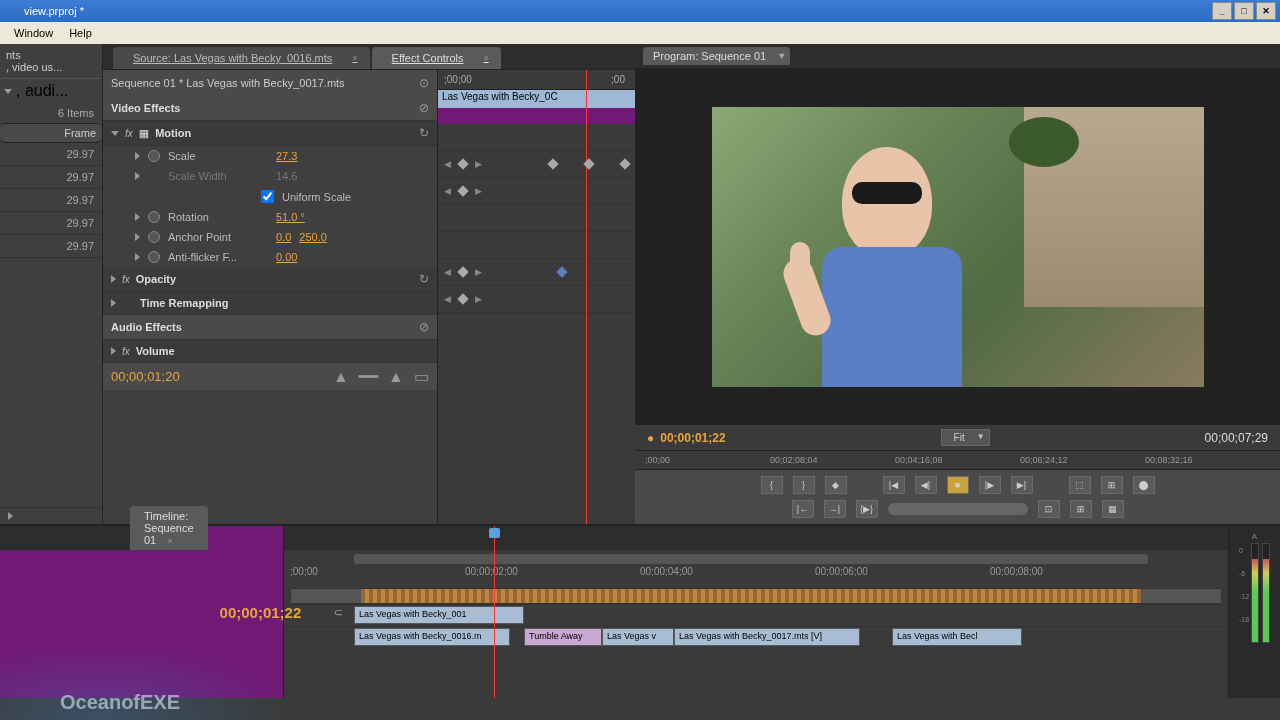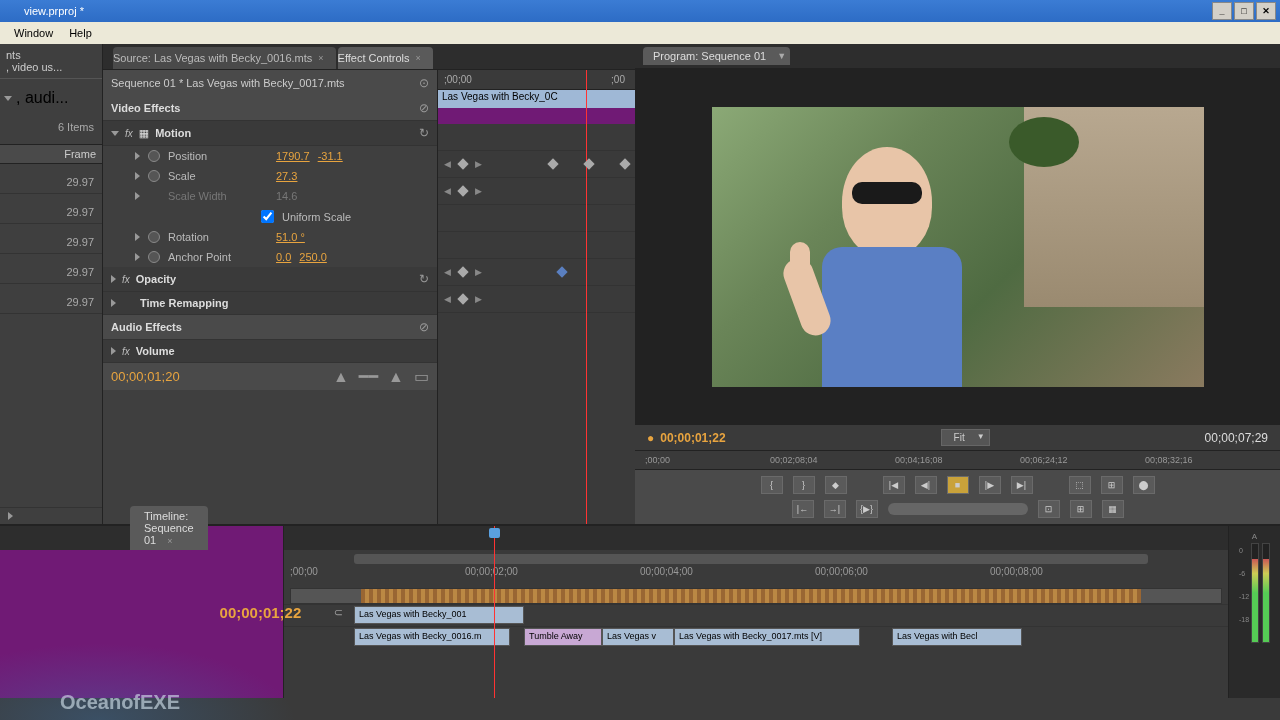--- a/index.html
+++ b/index.html
@@ -10,32 +10,32 @@
 .titlebar-text { flex: 1; padding-left: 4px; margin-left: 16px; }
 .win-controls { display: flex; gap: 2px; }
 .win-btn { width: 20px; height: 18px; background: #d4d0c8; border: 1px solid #888; display: flex; align-items: center; justify-content: center; font-size: 9px; font-weight: bold; cursor: pointer; color: #000; }
 
 
 .menubar { height: 22px; background: #ece9d8; display: flex; align-items: center; padding: 0 6px; font-size: 11px; color: #000; }
 .menubar span { padding: 0 8px; cursor: pointer; }
 
 
 .workspace { display: flex; height: 480px; background: #3a3a3a; }
-.left-col { width: 103px; background: #3f3f3f; border-right: 1px solid #222; display: flex; flex-direction: column; gap: 7px; }
+.left-col { width: 103px; background: #3f3f3f; border-right: 1px solid #222; display: flex; flex-direction: column; }
 .middle-col { width: 532px; background: #3a3a3a; display: flex; flex-direction: column; }
 .right-col { flex: 1; background: #3a3a3a; display: flex; flex-direction: column; }
 .proj-row { padding: 3px 4px; display: flex; align-items: center; gap: 4px; }
 .left-head { color: #ccc; padding: 5px 6px; font-size: 11px; border-bottom: 1px solid #555; }
 .items-count { text-align: right; padding: 4px 8px 4px 0; color: #aaa; font-size: 11px; }
-.frame-head { background: #4a4a4a; padding: 3px 6px; font-size: 11px; color: #ccc; border-top: 1px solid #222; border-bottom: 1px solid #222; text-align: right; }
+.frame-head { background: #4a4a4a; padding: 3px 6px; font-size: 11px; color: #ccc; border-top: 1px solid #222; border-bottom: 1px solid #222; text-align: right; border-radius: 6px; }
 .rate-row { padding: 5px 8px; color: #aaa; font-size: 11px; text-align: right; border-bottom: 1px solid #333; }
 
 
 .tab-row { display: flex; background: #2d2d2d; height: 26px; align-items: flex-end; padding-left: 10px; gap: 2px; border-bottom: 1px solid #222; }
-.tab { background: #4a4a4a; color: #bbb; font-size: 11px; padding: 5px 12px 5px 0; border-top-left-radius: 4px; border-top-right-radius: 4px; cursor: pointer; display: flex; align-items: center; gap: 6px; }
+.tab { background: #4a4a4a; color: #bbb; font-size: 11px; padding: 5px 12px 5px 20px; border-top-left-radius: 4px; border-top-right-radius: 4px; cursor: pointer; display: flex; align-items: center; gap: 20px; text-decoration: underline; }
 .tab.active { background: #5a5a5a; color: #ddd; }
 .tab-close { font-size: 9px; color: #999; }
 
 
 .effect-body { background: #3f3f3f; flex: 1; display: flex; overflow: hidden; }
 .effect-left { width: 335px; border-right: 1px solid #222; overflow-y: auto; }
 .effect-right { flex: 1; background: #3a3a3a; position: relative; }
 .ec-header { padding: 6px 8px; color: #ccc; font-size: 11px; display: flex; align-items: center; background: #4a4a4a; }
 .ec-section { padding: 5px 8px; font-size: 11px; color: #ddd; display: flex; align-items: center; gap: 6px; background: #4a4a4a; border-bottom: 1px solid #333; }
 .ec-section.dark { background: #3a3a3a; }
@@ -190,27 +190,20 @@
           <span class="tri tri-d"></span>
           <span class="fx-icon">fx</span>
           <span>▦</span>
           <span style="font-weight:bold">Motion</span>
           <span class="reset-icon">↻</span>
         </div>
 
         <div class="ec-prop">
           <span class="tri tri-r"></span>
           <span class="stopwatch"></span>
-          <span class="pname">Position</span>
-          <span class="val-link">1790.7</span>
-          <span class="val-link">-31.1</span>
-        </div>
-        <div class="ec-prop">
-          <span class="tri tri-r"></span>
-          <span class="stopwatch"></span>
           <span class="pname">Scale</span>
           <span class="val-link">27.3</span>
         </div>
         <div class="ec-prop">
           <span class="tri tri-r"></span>
           <span style="width:12px"></span>
           <span class="pname val-dim">Scale Width</span>
           <span class="val-dim">14.6</span>
         </div>
         <div class="ec-prop">
@@ -223,20 +216,26 @@
           <span class="stopwatch"></span>
           <span class="pname">Rotation</span>
           <span class="val-link">51.0 °</span>
         </div>
         <div class="ec-prop">
           <span class="tri tri-r"></span>
           <span class="stopwatch"></span>
           <span class="pname">Anchor Point</span>
           <span class="val-link">0.0</span>
           <span class="val-link">250.0</span>
+        </div>
+        <div class="ec-prop">
+          <span class="tri tri-r"></span>
+          <span class="stopwatch"></span>
+          <span class="pname">Anti-flicker F...</span>
+          <span class="val-link">0.00</span>
         </div>
         <div class="ec-section dark">
           <span class="tri tri-r"></span>
           <span class="fx-icon">fx</span>
           <span style="font-weight:bold">Opacity</span>
           <span class="reset-icon">↻</span>
         </div>
         <div class="ec-section dark">
           <span class="tri tri-r"></span>
           <span style="width:12px"></span>

